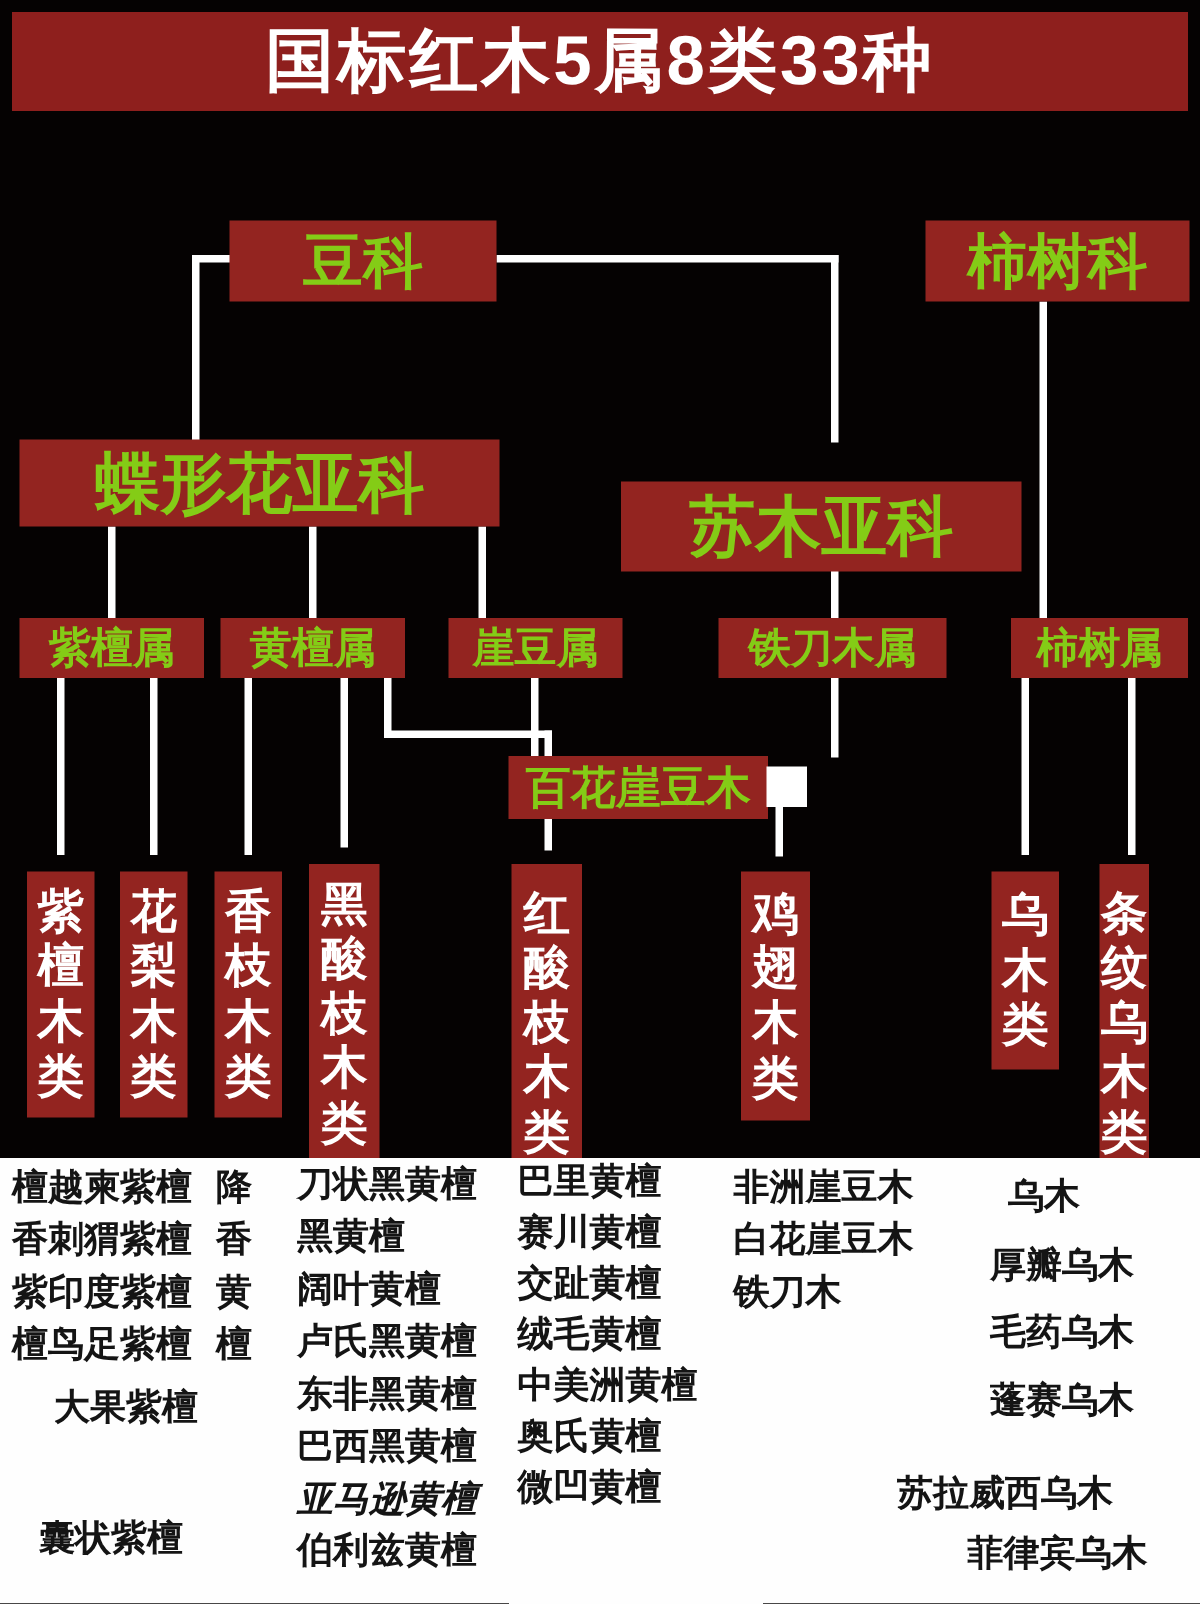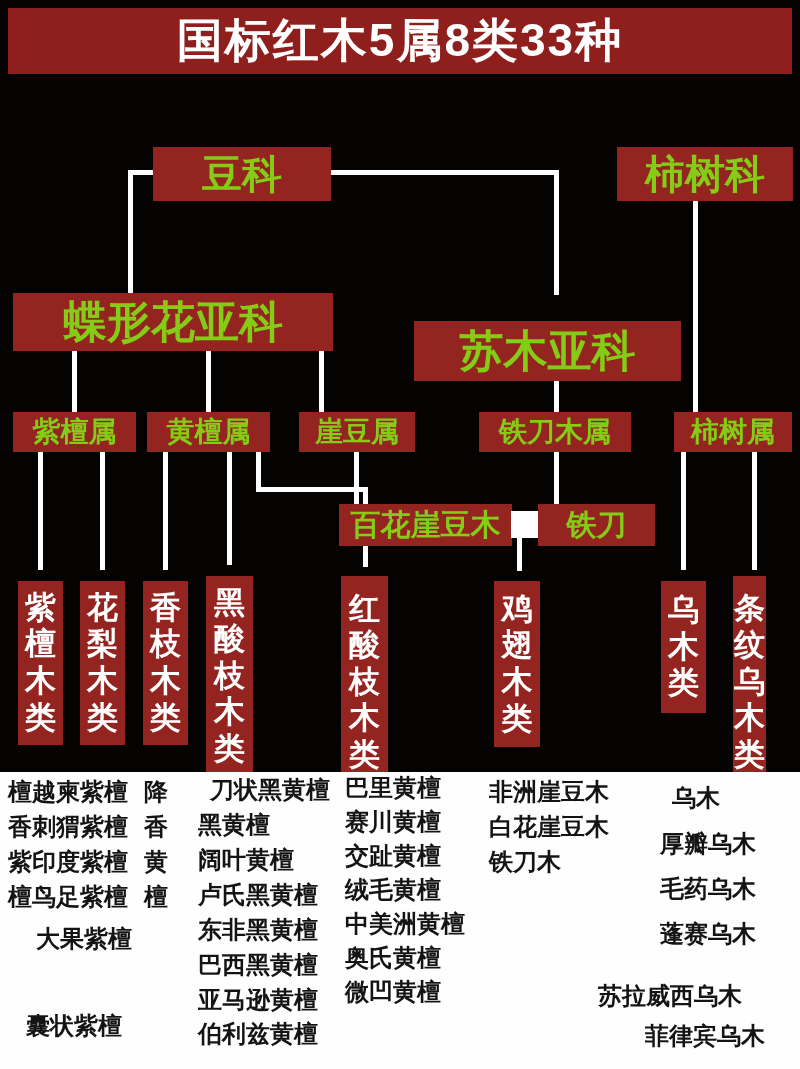--- a/index.html
+++ b/index.html
@@ -83,21 +83,20 @@
   <div class="node" style="left:414px;top:293px;width:267px;height:60px;font-size:44px;margin-top:28px;">苏木亚科</div>
 
   <div class="node" style="left:13px;top:412px;width:123px;height:40px;font-size:28px;">紫檀属</div>
   <div class="node" style="left:147px;top:412px;width:123px;height:40px;font-size:28px;">黄檀属</div>
   <div class="node" style="left:299px;top:412px;width:116px;height:40px;font-size:28px;">崖豆属</div>
   <div class="node" style="left:479px;top:412px;width:152px;height:40px;font-size:28px;">铁刀木属</div>
   <div class="node" style="left:674px;top:412px;width:118px;height:40px;font-size:28px;">柿树属</div>
 
   <div class="node" style="left:339px;top:504px;width:173px;height:42px;font-size:30px;">百花崖豆木</div>
   <div class="junction" style="left:511px;top:511px;width:27px;height:27px;"></div>
-  <div class="node" style="left:538px;top:504px;width:117px;height:42px;font-size:30px;">铁刀</div>
 
   <div class="vnode" style="left:18px;top:569px;width:45px;height:164px;">
     <span class="vt">紫檀木类</span>
   </div>
   <div class="vnode" style="left:80px;top:569px;width:45px;height:164px;">
     <span class="vt">花梨木类</span>
   </div>
   <div class="vnode" style="left:143px;top:569px;width:45px;height:164px;">
     <span class="vt">香枝木类</span>
   </div>
@@ -127,27 +126,27 @@
     </div>
     <div class="sp" style="left:8px;top:76px;">
       <span>紫</span><span>印度紫檀</span><span class="gap">黄</span>
     </div>
     <div class="sp" style="left:8px;top:111px;">
       <span>檀</span><span>鸟足紫檀</span><span class="gap">檀</span>
     </div>
     <div class="sp" style="left:36px;top:153px;">大果紫檀</div>
     <div class="sp" style="left:26px;top:240px;">囊状紫檀</div>
 
-    <div class="sp" style="left:198px;top:4px;margin-left:12px;">刀状黑黄檀</div>
+    <div class="sp" style="left:198px;top:4px;">刀状黑黄檀</div>
     <div class="sp" style="left:198px;top:39px;">黑黄檀</div>
     <div class="sp" style="left:198px;top:74px;">阔叶黄檀</div>
     <div class="sp" style="left:198px;top:109px;">卢氏黑黄檀</div>
     <div class="sp" style="left:198px;top:144px;">东非黑黄檀</div>
     <div class="sp" style="left:198px;top:179px;">巴西黑黄檀</div>
-    <div class="sp" style="left:198px;top:214px;">亚马逊黄檀</div>
+    <div class="sp" style="left:198px;top:214px;font-style:italic;">亚马逊黄檀</div>
     <div class="sp" style="left:198px;top:248px;">伯利兹黄檀</div>
 
     <div class="sp" style="left:345px;top:2px;">巴里黄檀</div>
     <div class="sp" style="left:345px;top:36px;">赛川黄檀</div>
     <div class="sp" style="left:345px;top:70px;">交趾黄檀</div>
     <div class="sp" style="left:345px;top:104px;">绒毛黄檀</div>
     <div class="sp" style="left:345px;top:138px;">中美洲黄檀</div>
     <div class="sp" style="left:345px;top:172px;">奥氏黄檀</div>
     <div class="sp" style="left:345px;top:206px;">微凹黄檀</div>
 

